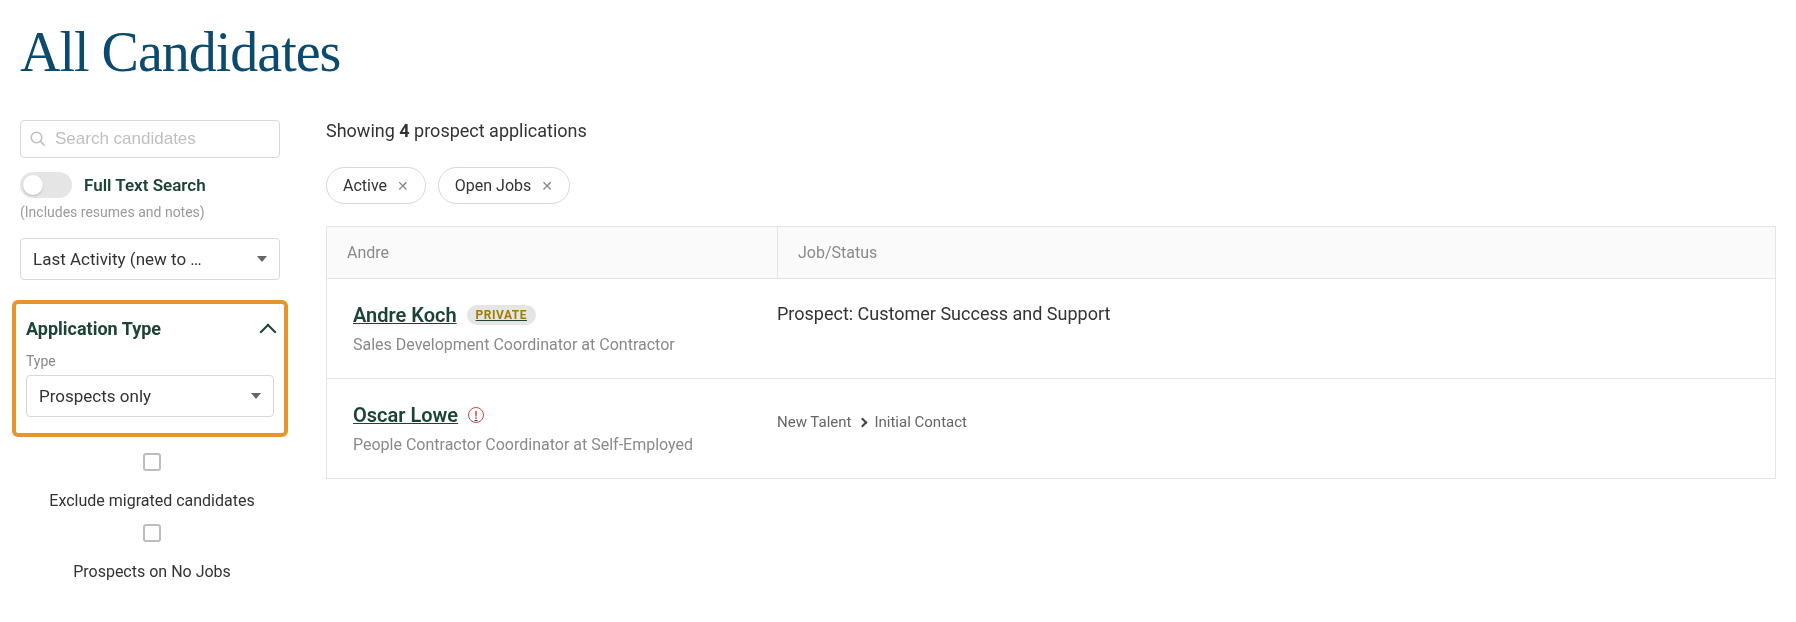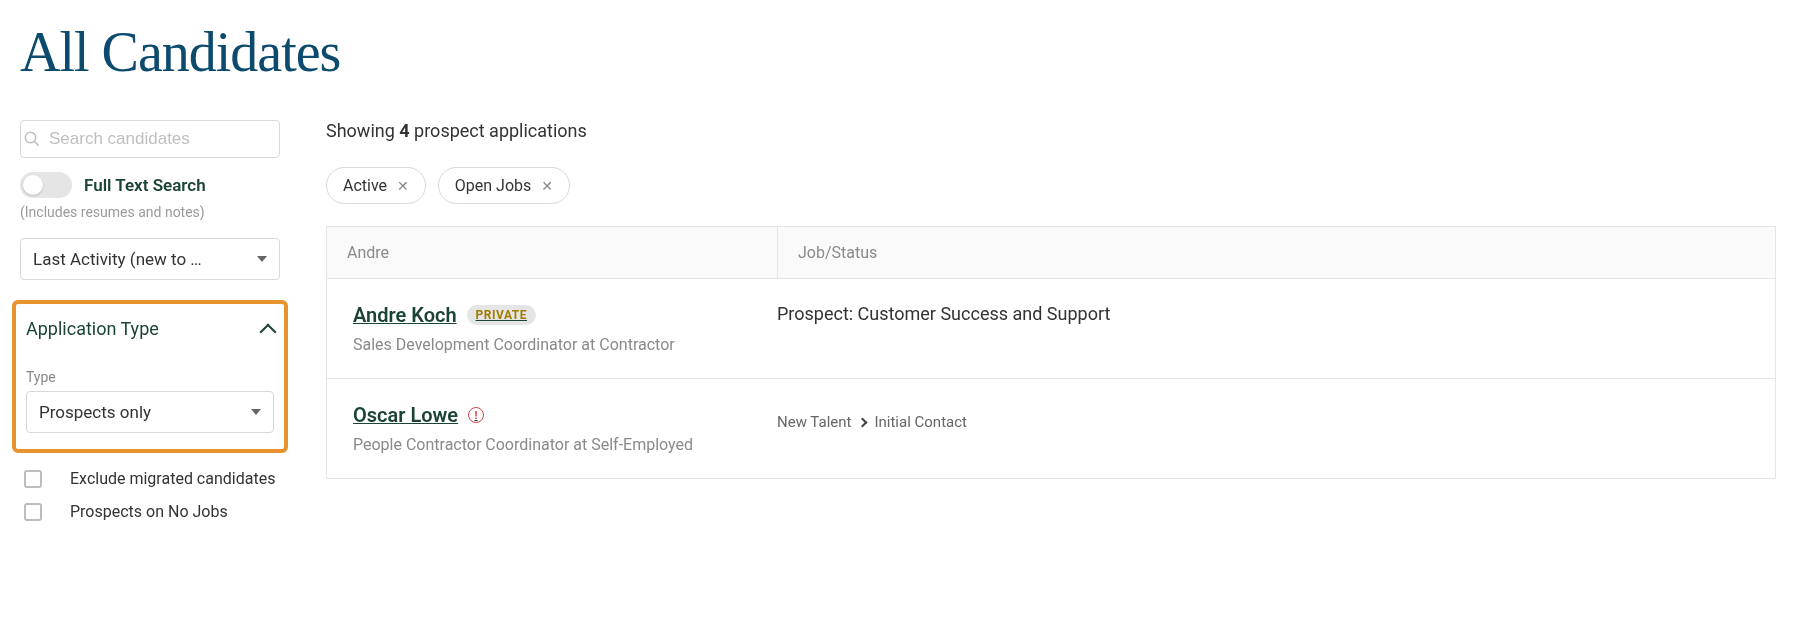--- a/index.html
+++ b/index.html
@@ -30,21 +30,21 @@
   .main {
     flex: 1;
   }
 
   
   .search-box {
     display: flex;
     align-items: center;
     border: 1px solid #d8d8d8;
     border-radius: 4px;
-    padding: 8px 2px;
+    padding: 8px 8px;
     gap: 8px;
     margin-bottom: 14px;
   }
   .search-box input {
     border: none;
     outline: none;
     flex: 1;
     font-size: 17px;
     color: #333;
   }
@@ -107,46 +107,47 @@
     border-radius: 6px;
     padding: 14px 10px 16px 10px;
     margin-bottom: 16px;
     margin-left: -8px;
     margin-right: -8px;
   }
   .section-header {
     display: flex;
     align-items: center;
     justify-content: space-between;
-    font-weight: 400;
+    font-weight: 700;
     color: #1c4434;
     font-size: 18px;
-    margin-bottom: 30px;
+    margin-bottom: 14px;
     cursor: pointer;
   }
   .chevron-up {
     width: 12px; height: 12px;
     border-left: 2px solid #1c4434;
     border-top: 2px solid #1c4434;
     transform: rotate(45deg);
     margin-top: 6px;
   }
   .field-label { font-size: 14px; color: #888; margin-bottom: 6px; }
 
   .highlight-box .select-box { margin-bottom: 0; }
 
   .check-row {
     display: flex;
     align-items: center;
-    gap: 28px;
+    gap: 20px;
     font-size: 16px;
     color: #333;
     margin-bottom: 14px;
     cursor: pointer;
     padding-left: 4px;
+    flex-direction: column;
   }
   .checkbox {
     width: 18px; height: 18px;
     border: 2px solid #bdbdbd;
     border-radius: 3px;
     flex-shrink: 0;
   }
 
   
   .main-top {

